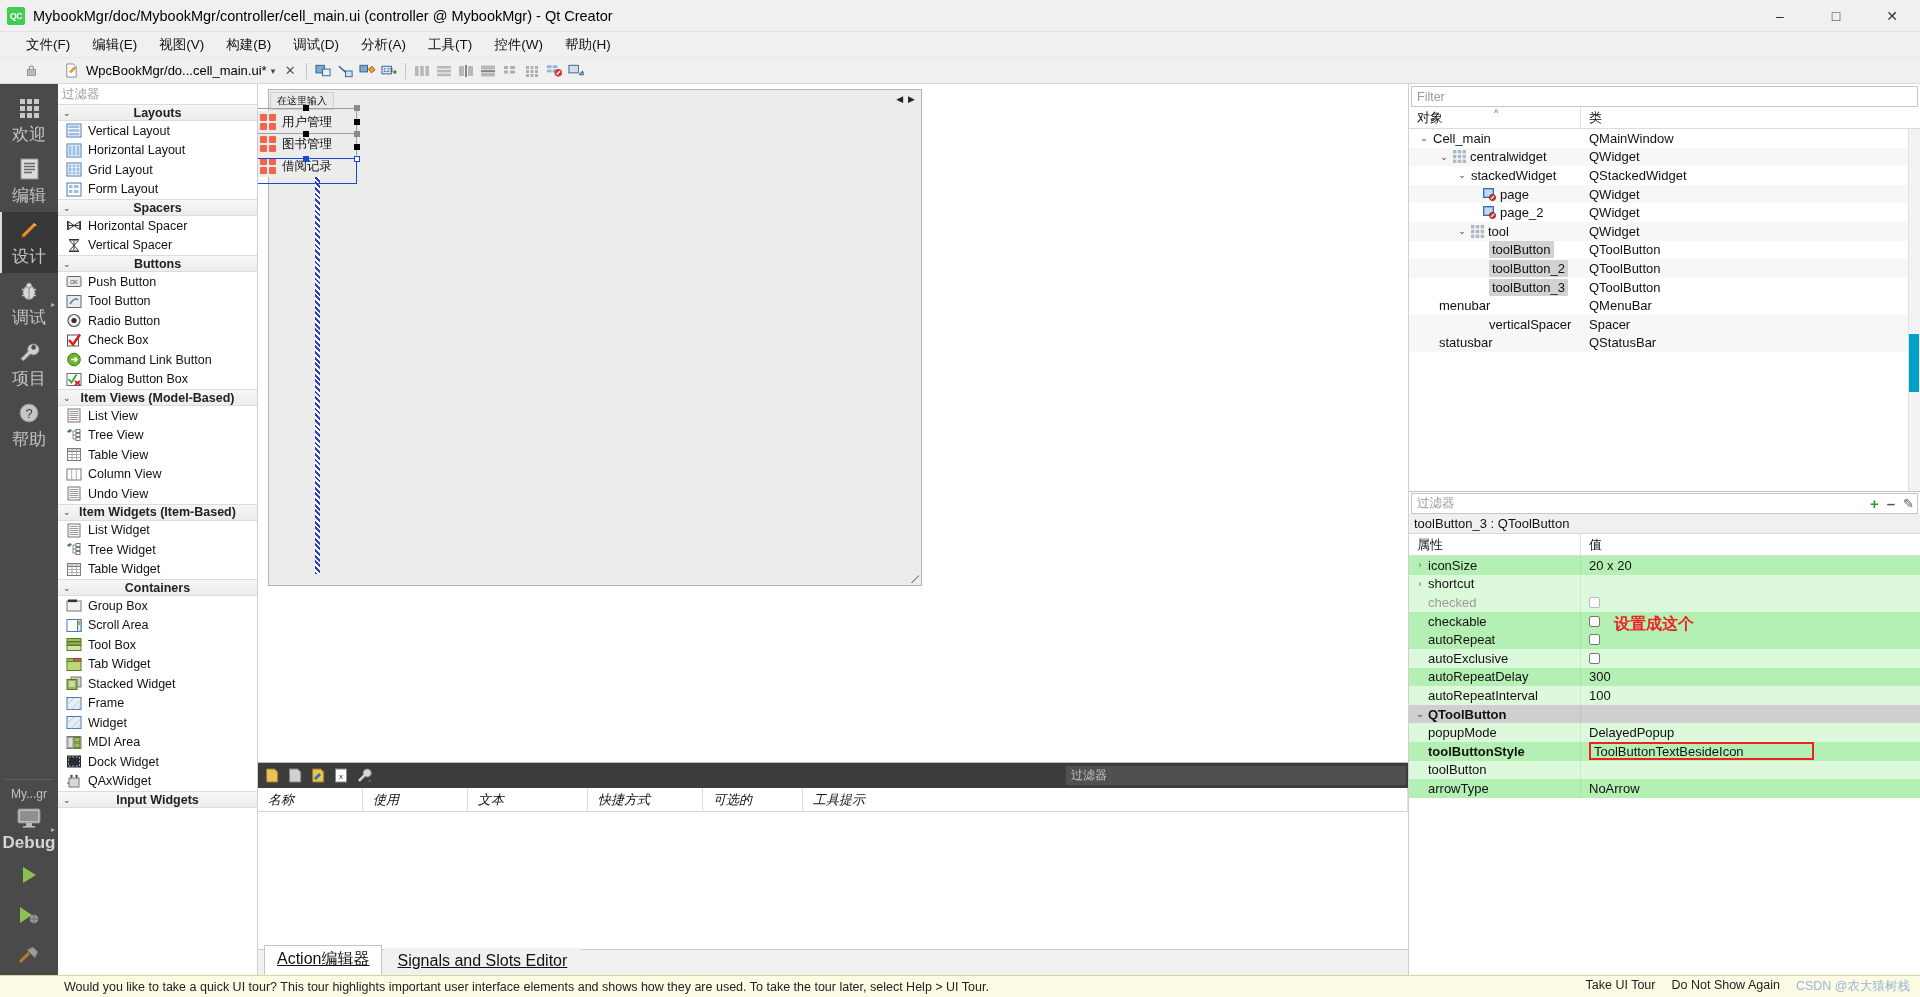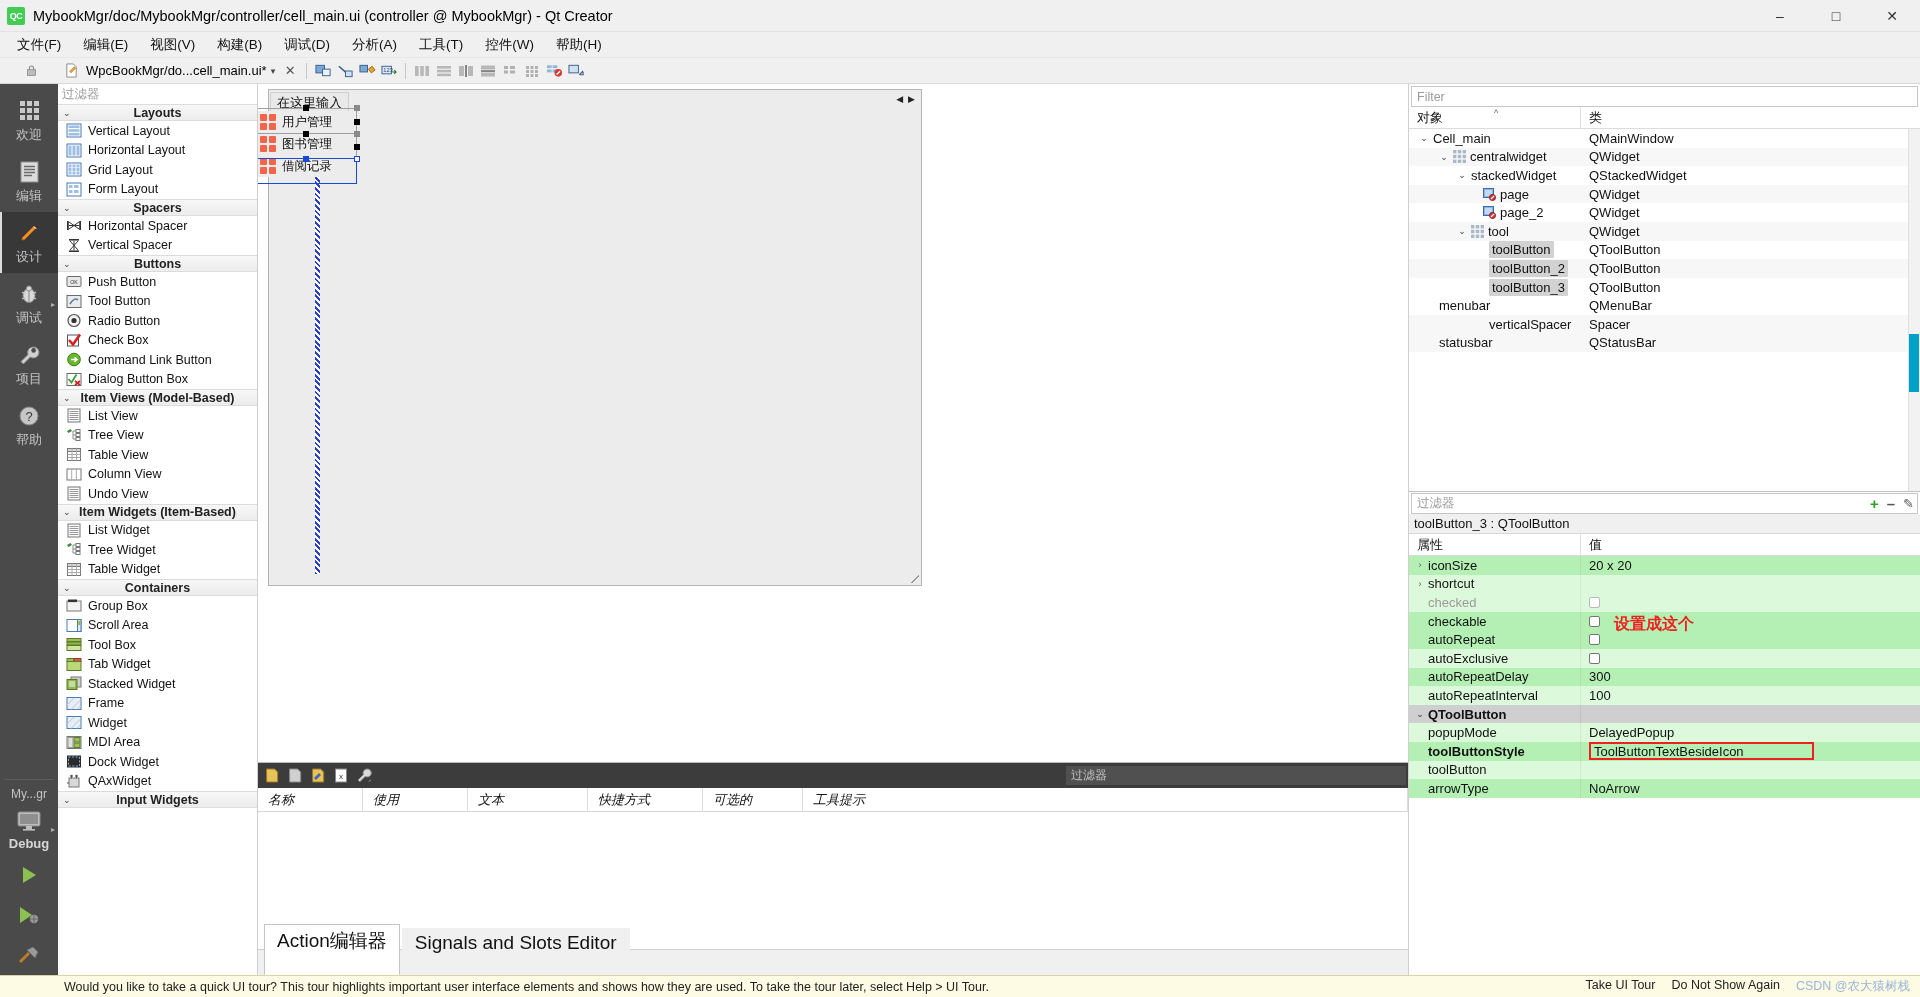--- a/index.html
+++ b/index.html
@@ -26,21 +26,21 @@
   .title-text { font-size: 14.5px; color: #000; }
   .win-btns { margin-left: auto; display: flex; height: 32px; }
   .win-btn {
     width: 56px; height: 32px; display: flex; align-items: center; justify-content: center;
     font-size: 14px; color: #333;
   }
 
   
   .menubar {
     height: 26px; background: #f0f0f0; display: flex; align-items: center;
-    padding-left: 6px; flex: none; border-bottom: 1px solid #e8e8e8;
+    padding-left: 15px; flex: none; border-bottom: 1px solid #e8e8e8;
   }
   .menu-item {
     padding: 3px 11px; font-size: 13.5px; color: #111; cursor: default; white-space: nowrap;
   }
 
   
   .toolbar {
     height: 26px; background: #f0f0f0; display: flex; align-items: center;
     padding-left: 2px; flex: none; border-bottom: 1px solid #d8d8d8;
   }
@@ -61,21 +61,21 @@
   }
   .mode {
     height: 61px; display: flex; flex-direction: column; align-items: center;
     justify-content: center; gap: 2px; position: relative; cursor: default;
   }
   .mode.active { background: #383838; }
   .mode.active::before {
     content: ""; position: absolute; left: 0; top: 0; bottom: 0; width: 2px; background: #dcdcdc;
   }
   .mode .glyph { width: 26px; height: 26px; display: flex; align-items: center; justify-content: center; }
-  .mode .lbl { font-size: 13px; color: #c2c2c2; }
+  .mode .lbl { font-size: 17px; color: #c2c2c2; }
   .mode-arrow {
     position: absolute; right: 3px; top: 50%; transform: translateY(-50%);
     font-size: 8px; color: #b0b0b0;
   }
   .modebar-spacer { flex: 1 1 auto; }
   .mode-divider { height: 1px; background: #5e5e5e; margin: 0 4px; }
   .kit-label { text-align: center; font-size: 12px; color: #c2c2c2; padding: 7px 0 2px; }
   .runbtn { height: 40px; display: flex; align-items: center; justify-content: center; }
 
   
@@ -120,21 +120,21 @@
     position: absolute; right: 6px; top: 4px; display: flex; gap: 5px;
     font-size: 9px; color: #222;
   }
   .grip {
     position: absolute; right: 2px; bottom: 2px; width: 8px; height: 8px;
     background:
       linear-gradient(135deg, transparent 45%, #999 45%, #999 60%, transparent 60%);
   }
   .menu-tip {
     position: absolute; left: 12px; top: 8px; background: #e9e9e9; border: 1px solid #cfcfcf;
-    font-size: 13px; padding: 1px 6px; color: #111;
+    font-size: 10px; padding: 1px 6px; color: #111;
   }
   .tool-stack { position: absolute; left: 0; top: 27px; width: 96px; }
   .tbtn {
     height: 22px; display: flex; align-items: center; gap: 6px; padding-left: 2px;
     font-size: 12.5px; color: #111; background: #ececec;
   }
   .tbtn-icon {
     width: 16px; height: 16px; flex: none;
     display: grid; grid-template-columns: 1fr 1fr; grid-template-rows: 1fr 1fr; gap: 2px;
   }
@@ -166,22 +166,23 @@
     background: #fff; font-size: 13px; color: #111;
   }
   .ae-th { padding-left: 10px; border-right: 1px solid #dcdcdc; height: 24px;
            display: flex; align-items: center; font-style: italic; }
   .ae-rows { flex: 1 1 auto; background: #fff; }
   .ae-tabs {
     height: 26px; display: flex; align-items: flex-end; background: #f0f0f0;
     border-top: 1px solid #cfcfcf; padding-left: 6px; gap: 2px; flex: none;
   }
   .ae-tab {
-    padding: 3px 12px 20px; font-size: 19px; color: #111; background: #f0f0f0;
+    padding: 3px 12px 4px; font-size: 16px; color: #111; background: #f0f0f0;
     border: 1px solid transparent;
+    text-decoration: underline;
   }
   .ae-tab.active { background: #fff; border: 1px solid #c4c4c4; border-bottom-color: #fff; }
 
   
   .rightdock { width: 512px; flex: none; display: flex; flex-direction: column; background: #fff;
                border-left: 1px solid #cfcfcf; }
   .r-filter {
     height: 21px; border: 1px solid #c7c7c7; margin: 2px 2px 0; display: flex; align-items: center;
     padding: 0 5px; font-size: 12.5px; color: #9a9a9a; background: #fff;
   }

